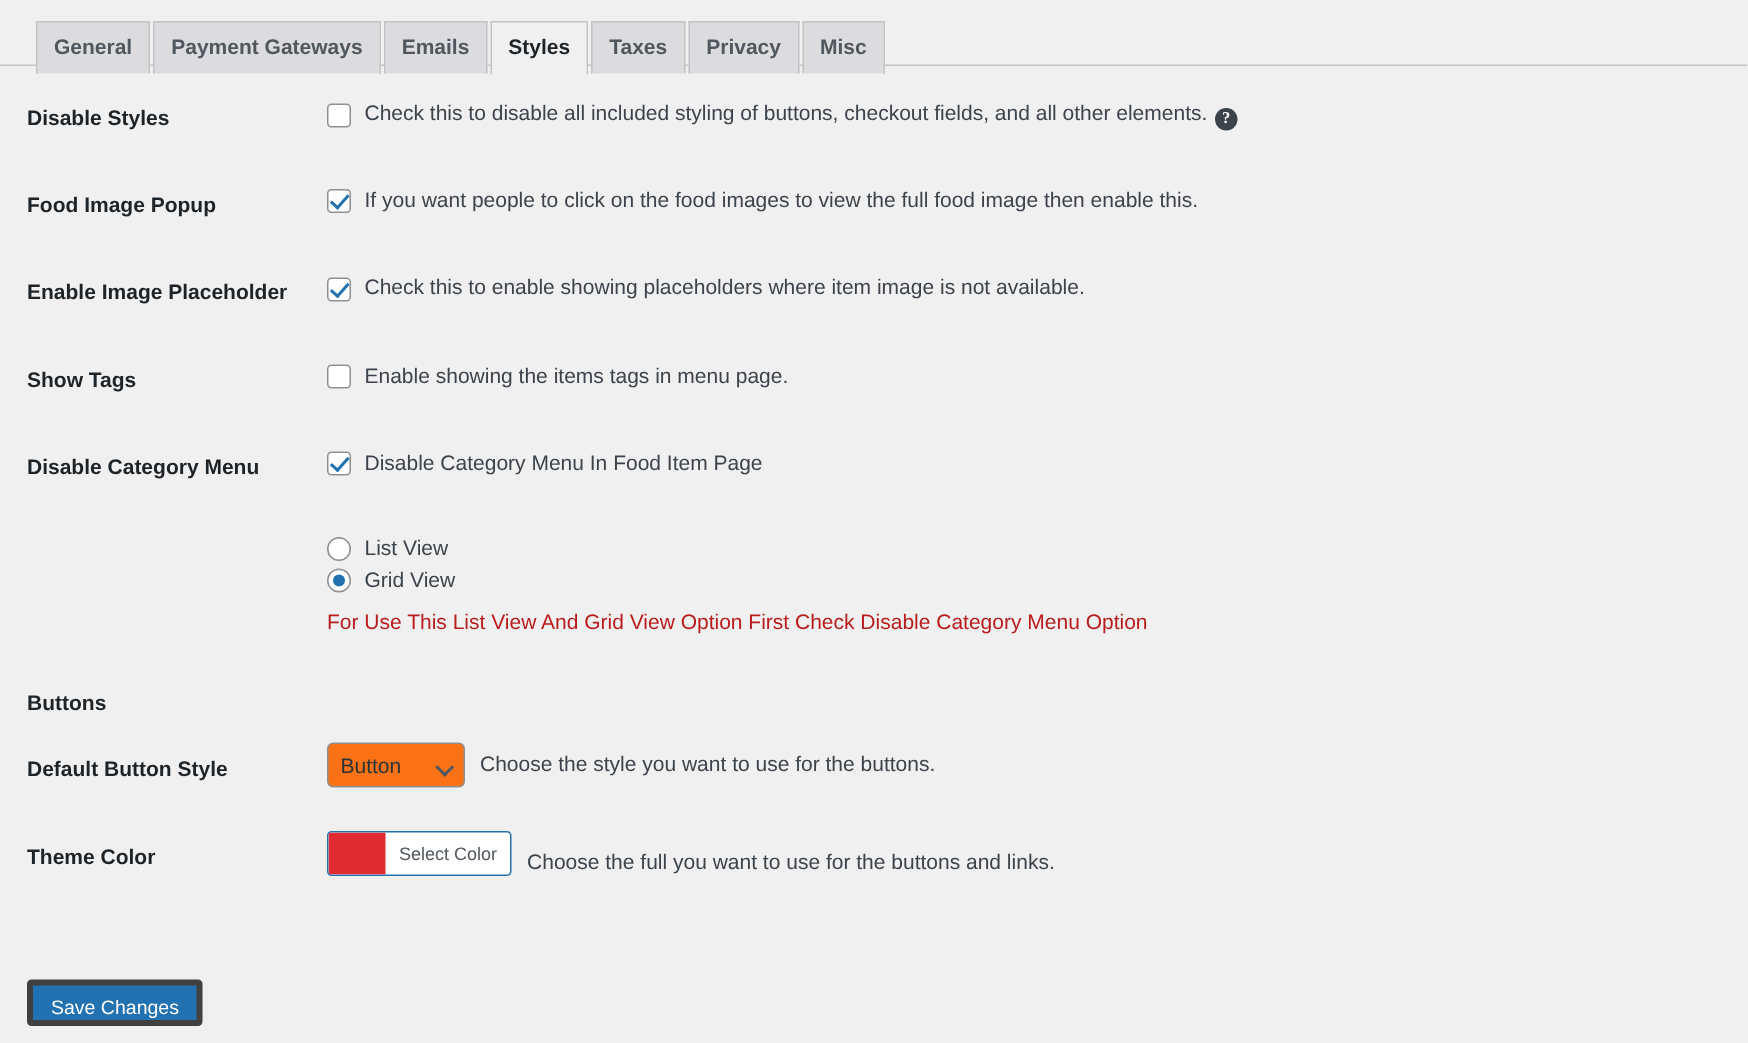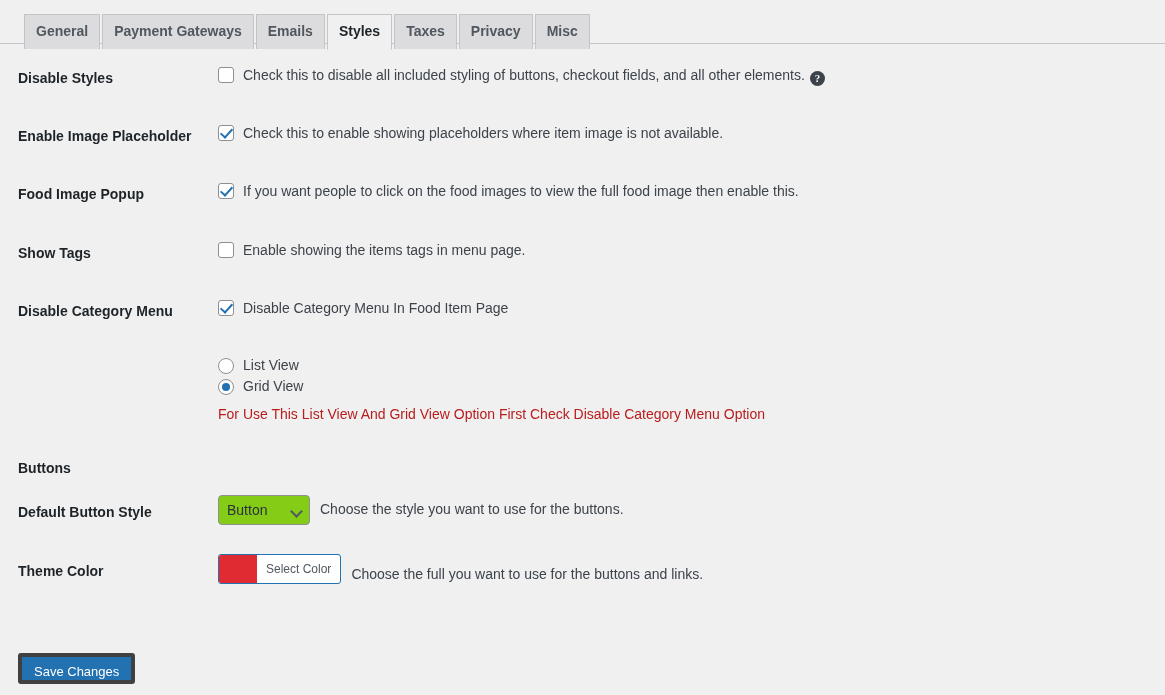--- a/index.html
+++ b/index.html
@@ -77,21 +77,21 @@
     font-size: 14px;
     line-height: 1.4;
     color: #3c434a;
   }
   .row-tall th { padding-bottom: 0; }
   .row-tall td { padding-bottom: 0; }
 
   
   .cb-line {
     display: flex;
-    align-items: flex-start;
+    align-items: center;
     gap: 9px;
   }
   .checkbox {
     position: relative;
     flex: 0 0 auto;
     width: 16px;
     height: 16px;
     margin-top: 1px;
     box-sizing: border-box;
     background: #fff;
@@ -173,21 +173,21 @@
   .select-row td {
     padding-top: 12px;
     display: flex;
     align-items: center;
   }
   .wp-select {
     position: relative;
     box-sizing: border-box;
     width: 92px;
     height: 30px;
-    background: #84cc16;
+    background: #f97316;
     border: 1px solid #8c8f94;
     border-radius: 4px;
     color: #2c3338;
     font-size: 14px;
     line-height: 28px;
     padding: 0 24px 0 8px;
   }
   .wp-select .chev {
     position: absolute;
     right: 8px;
@@ -269,35 +269,35 @@
       <th>Disable Styles</th>
       <td>
         <label class="cb-line">
           <span class="checkbox"></span>
           <span class="cb-text"><span>Check this to disable all included styling of buttons, checkout fields, and all other elements.</span><span class="help-icon">?</span></span>
         </label>
       </td>
     </tr>
 
     <tr>
+      <th>Food Image Popup</th>
+      <td>
+        <label class="cb-line">
+          <span class="checkbox checked"></span>
+          <span class="cb-text">If you want people to click on the food images to view the full food image then enable this.</span>
+        </label>
+      </td>
+    </tr>
+
+    <tr>
       <th>Enable Image Placeholder</th>
       <td>
         <label class="cb-line">
           <span class="checkbox checked"></span>
           <span class="cb-text">Check this to enable showing placeholders where item image is not available.</span>
-        </label>
-      </td>
-    </tr>
-
-    <tr>
-      <th>Food Image Popup</th>
-      <td>
-        <label class="cb-line">
-          <span class="checkbox checked"></span>
-          <span class="cb-text">If you want people to click on the food images to view the full food image then enable this.</span>
         </label>
       </td>
     </tr>
 
     <tr>
       <th>Show Tags</th>
       <td>
         <label class="cb-line">
           <span class="checkbox"></span>
           <span class="cb-text">Enable showing the items tags in menu page.</span>

